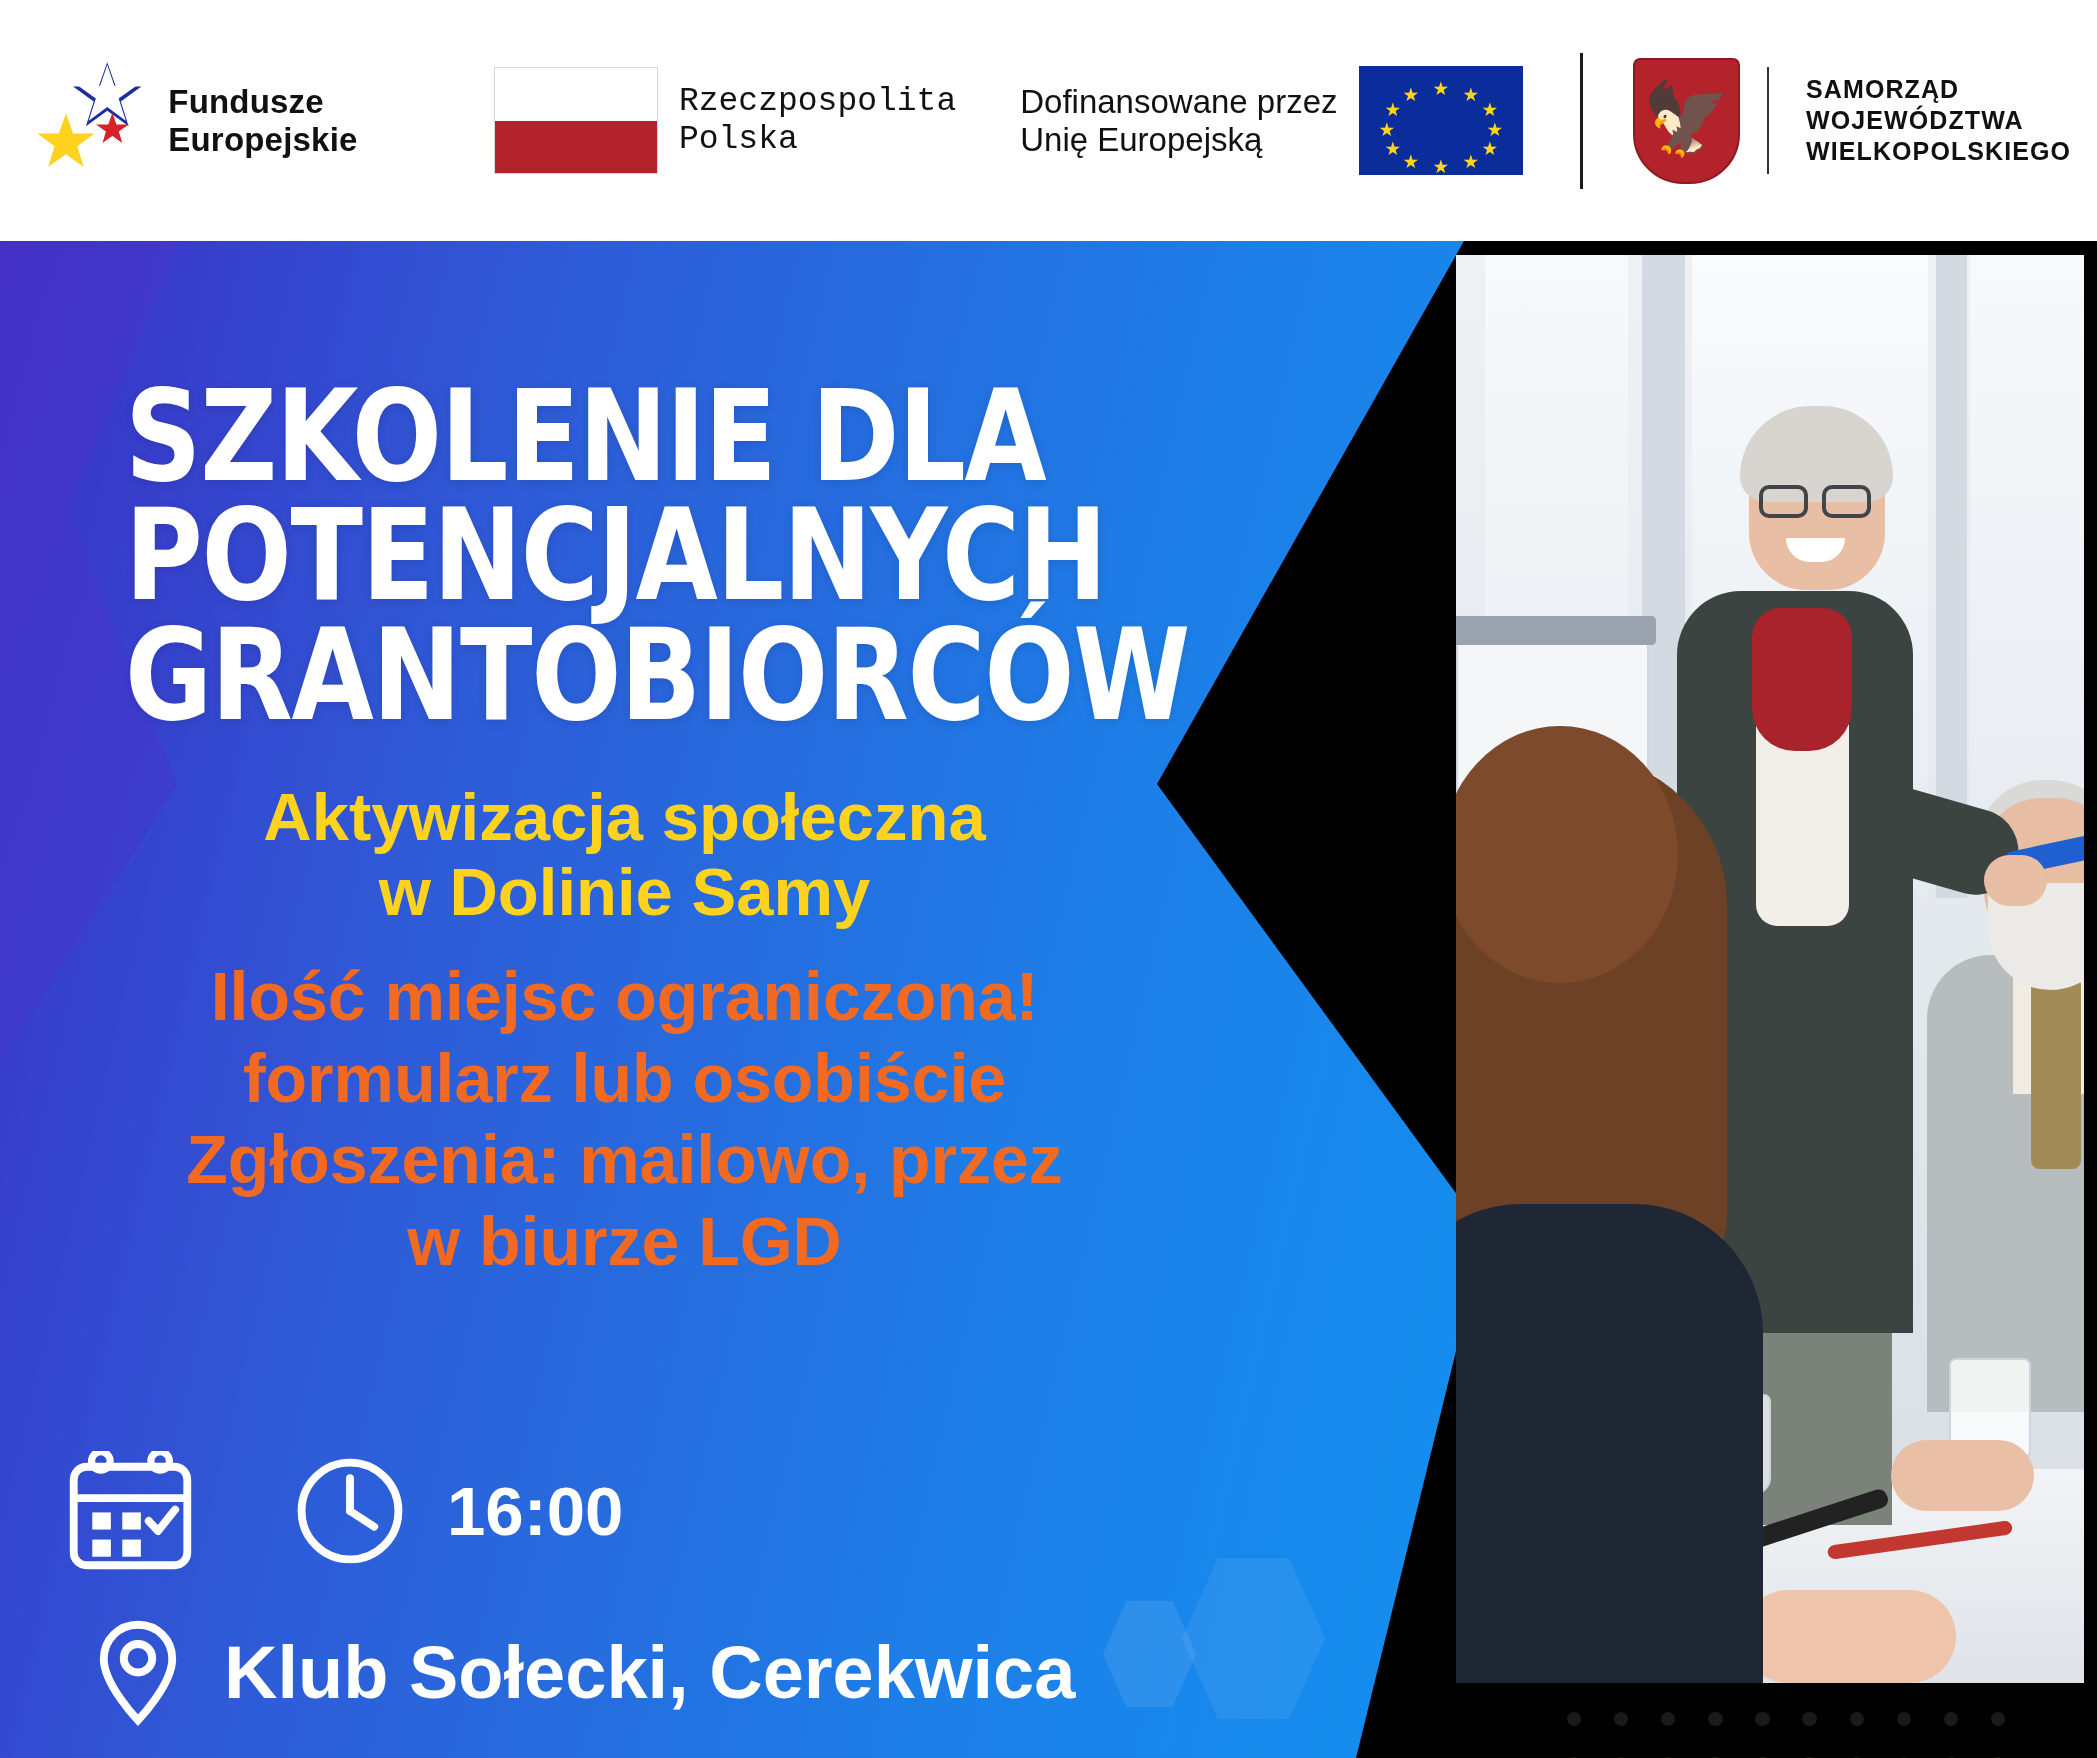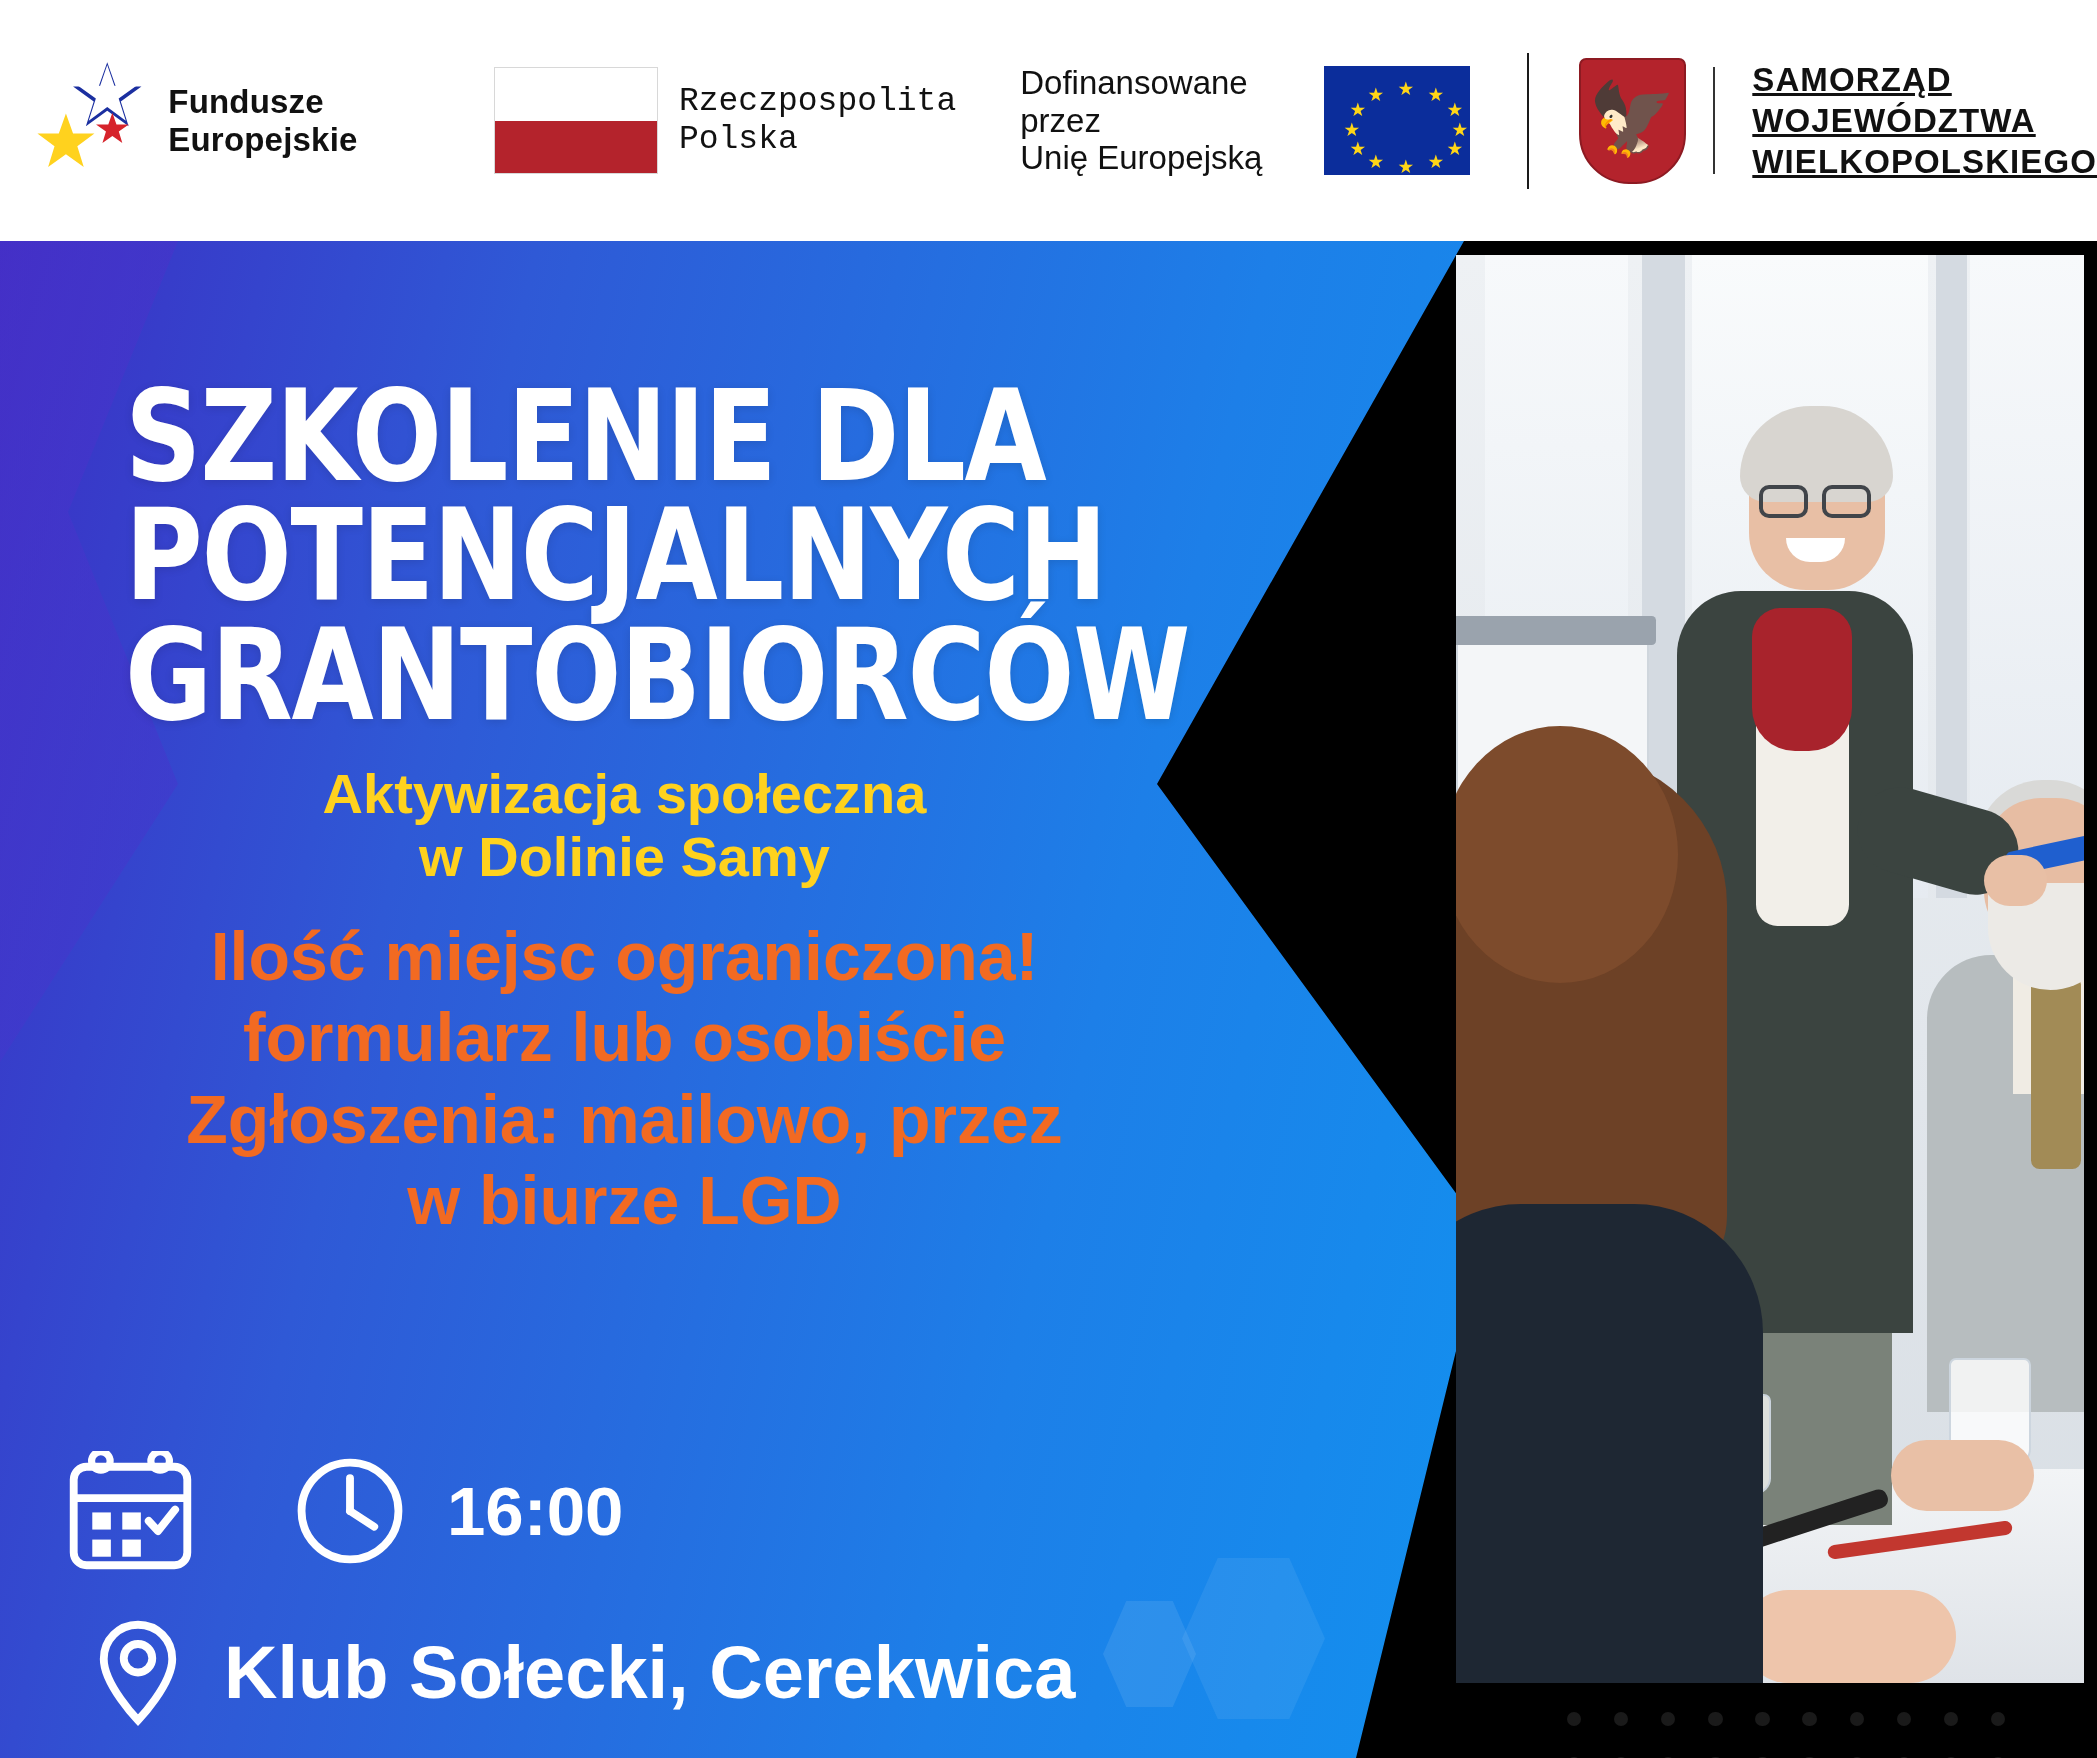--- a/index.html
+++ b/index.html
@@ -133,26 +133,25 @@
     color: #ffffff;
     line-height: 1;
   }
   .crest-divider {
     width: 2.1px;
     height: 107px;
     background: #333;
     margin: 0 17px 0 7.1px;
   }
   .wlkp-text {
-    font-size: 33px;
+    font-size: 25px;
     font-weight: bold;
     line-height: 1.25;
     letter-spacing: 1.1px;
     color: #111;
-    text-decoration: underline;
   }
 
   
   .body-area {
     position: absolute;
     top: 241px; left: 0;
     width: 2097px;
     height: 1517px;
     background: #000000;
     overflow: hidden;
@@ -262,23 +261,23 @@
     letter-spacing: -1.4px;
     text-transform: uppercase;
     font-stretch: condensed;
     transform: scaleX(0.93);
     transform-origin: left top;
     text-shadow: 0 2.1px 10px rgba(0,0,0,0.12);
   }
   .headline span { display: block; }
 
   .subtitle {
-    margin-top: 28px;
+    margin-top: 44px;
     color: #ffd21e;
-    font-size: 56px;
+    font-size: 67px;
     font-weight: bold;
     line-height: 1.12;
     text-align: center;
     width: 999px;
   }
   .notice {
     margin-top: 27px;
     color: #f26a22;
     font-size: 68px;
     font-weight: bold;

